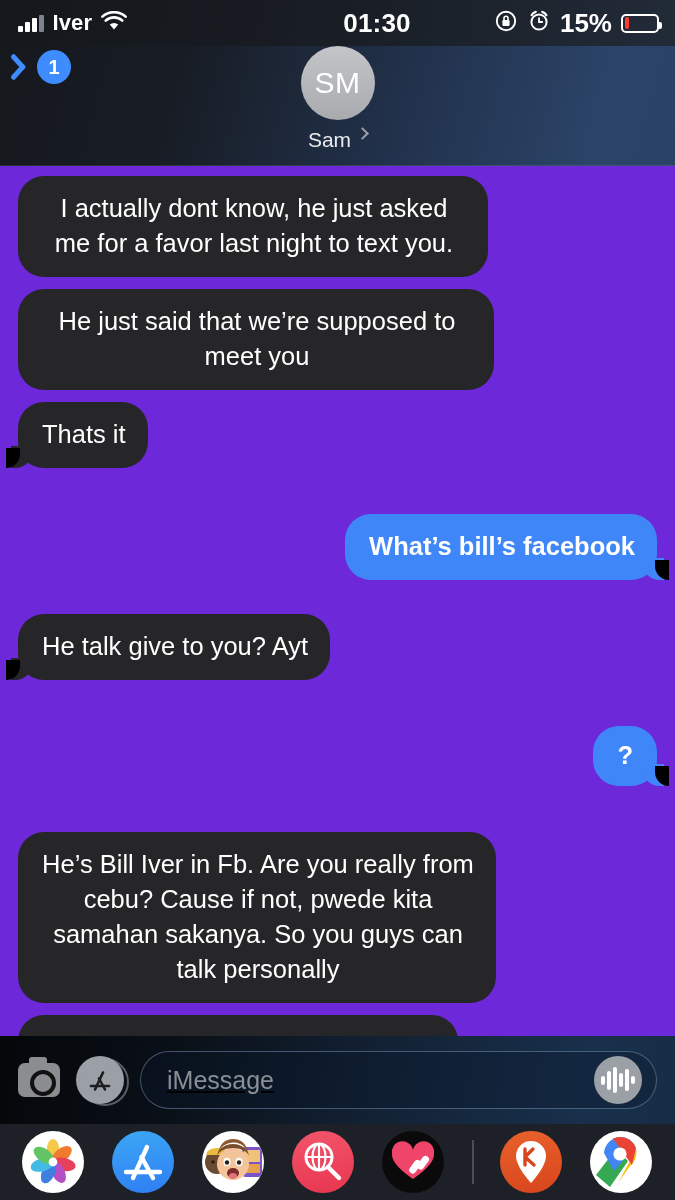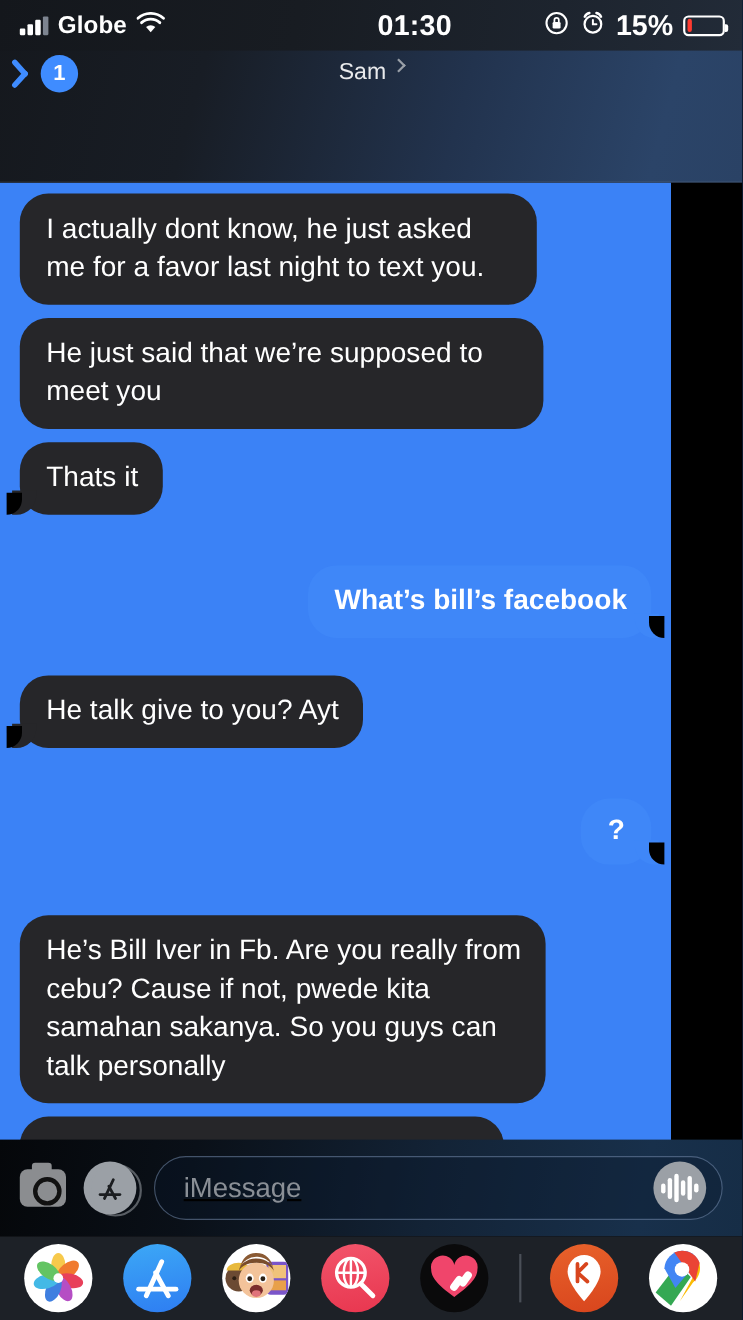--- a/index.html
+++ b/index.html
@@ -69,22 +69,22 @@
     color: #fff; font-size: 30px; font-weight: 500; letter-spacing: .5px;
     display: flex; align-items: center; justify-content: center;
   }
   .contact-name-row { display: flex; align-items: flex-start; gap: 7px; margin-top: 8px; }
   .contact-name { color: #e9eaec; font-size: 21px; }
   .chev-right { width: 9px; height: 9px; border-right: 2.4px solid #9aa0a8;
                 border-top: 2.4px solid #9aa0a8; transform: rotate(45deg); margin-top: 1px; }
 
   
   .thread {
-    position: absolute; top: 166px; left: 0; width: 610px; height: 895px;
-    background: #3b82f6; padding: 10px 0 0 0; overflow: hidden;
+    position: absolute; top: 166px; left: 0; width: 675px; height: 895px;
+    background: #6d28d9; padding: 10px 0 0 0; overflow: hidden; text-align: center;
   }
   .row { display: flex; width: 100%; padding: 0 18px; margin-bottom: 12px; }
   .row.in { justify-content: flex-start; }
   .row.out { justify-content: flex-end; }
   .bubble {
     position: relative; max-width: 470px; padding: 15px 22px 16px 24px;
     font-size: 25.5px; line-height: 35px; color: #fff; border-radius: 26px;
     word-wrap: break-word;
   }
   .bubble.in { background: #262629; border-bottom-left-radius: 26px; }
@@ -184,21 +184,21 @@
 <div class="phone">
 
   <div class="statusbar">
     <div class="sb-left">
       <span class="bars">
         <i></i>
           <i></i>
           <i></i>
           <i></i>
       </span>
-      <span class="sb-carrier">Globe</span>
+      <span class="sb-carrier">Iver</span>
       <span>
         <svg width="26" height="20" viewBox="0 0 26 20">
           <path d="M13 18.4 L8.8 13.6 a6.4 6.4 0 0 1 8.4 0 Z" fill="#fff"></path>
           <path d="M4.7 9.6 a12.2 12.2 0 0 1 16.6 0" stroke="#fff" stroke-width="2.6" fill="none" stroke-linecap="round"></path>
           <path d="M1.4 5.6 a17.5 17.5 0 0 1 23.2 0" stroke="#fff" stroke-width="2.6" fill="none" stroke-linecap="round"></path>
         </svg>
       </span>
     </div>
     <div class="sb-center">
       <span class="sb-time">01:30</span>
@@ -225,20 +225,21 @@
       </span>
     </div>
   </div>
 
   <div class="convhead">
     <div class="backbtn">
       <span class="chevron-left"></span>
       <span class="badge">1</span>
     </div>
     <div class="contact">
+      <div class="avatar">SM</div>
       <div class="contact-name-row">
         <span class="contact-name">Sam</span>
         <span class="chev-right"></span>
       </div>
     </div>
   </div>
 
   <div class="thread">
 
     <div class="row in">

